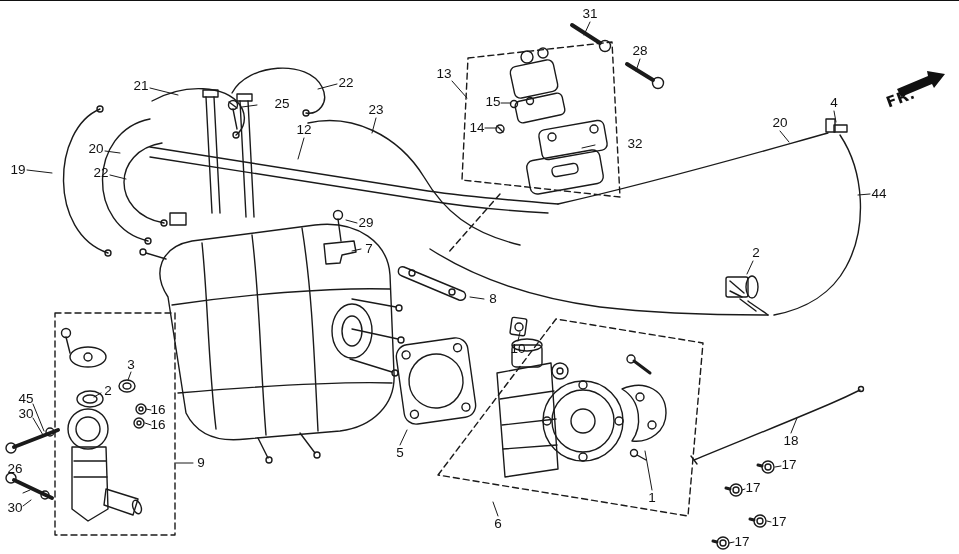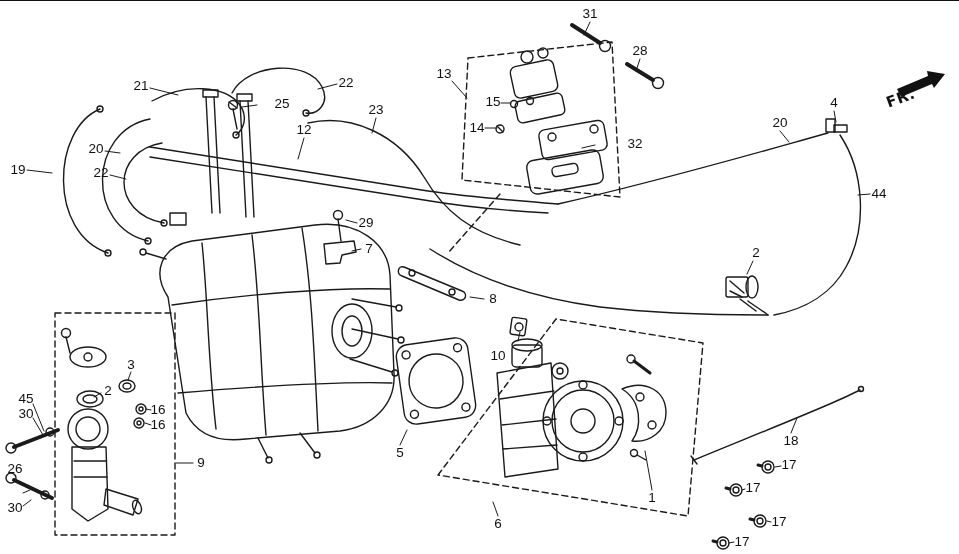--- a/index.html
+++ b/index.html
@@ -299,21 +299,21 @@
       <div class="callout" style="left: 96px; top: 148px;">20</div>
       <div class="callout" style="left: 18px; top: 169px;">19</div>
       <div class="callout" style="left: 101px; top: 172px;">22</div>
       <div class="callout" style="left: 834px; top: 102px;">4</div>
       <div class="callout" style="left: 780px; top: 122px;">20</div>
       <div class="callout" style="left: 879px; top: 193px;">44</div>
       <div class="callout" style="left: 366px; top: 222px;">29</div>
       <div class="callout" style="left: 369px; top: 248px;">7</div>
       <div class="callout" style="left: 756px; top: 252px;">2</div>
       <div class="callout" style="left: 493px; top: 298px;">8</div>
-      <div class="callout" style="left: 498px; top: 348px; margin-top: 7px;">10</div>
+      <div class="callout" style="left: 518px; top: 348px;">10</div>
       <div class="callout" style="left: 131px; top: 364px;">3</div>
       <div class="callout" style="left: 108px; top: 390px;">2</div>
       <div class="callout" style="left: 26px; top: 398px;">45</div>
       <div class="callout" style="left: 26px; top: 413px;">30</div>
       <div class="callout" style="left: 158px; top: 409px;">16</div>
       <div class="callout" style="left: 158px; top: 424px;">16</div>
       <div class="callout" style="left: 15px; top: 468px;">26</div>
       <div class="callout" style="left: 15px; top: 507px;">30</div>
       <div class="callout" style="left: 201px; top: 462px;">9</div>
       <div class="callout" style="left: 400px; top: 452px;">5</div>

